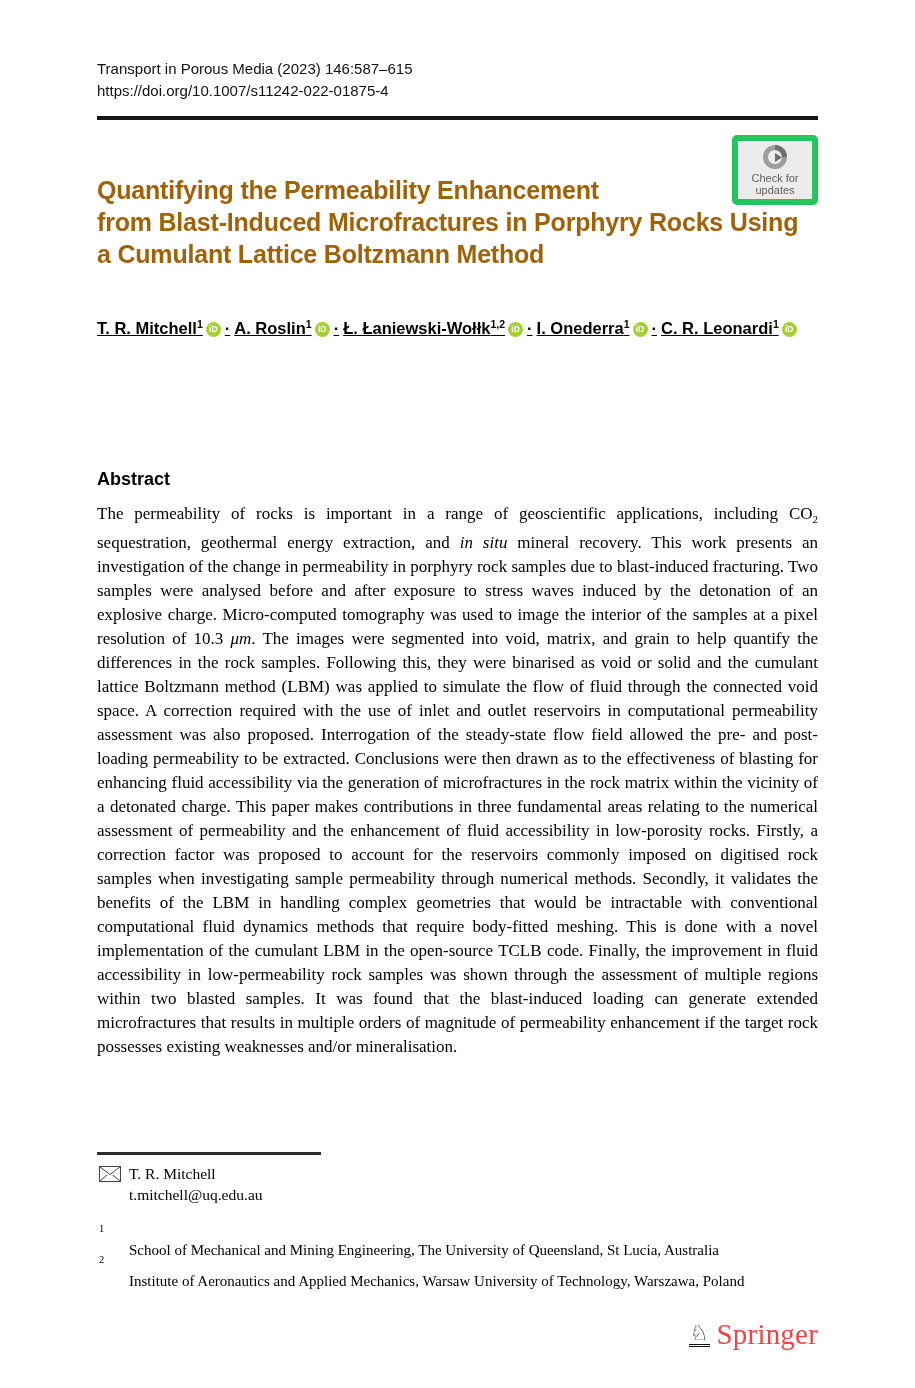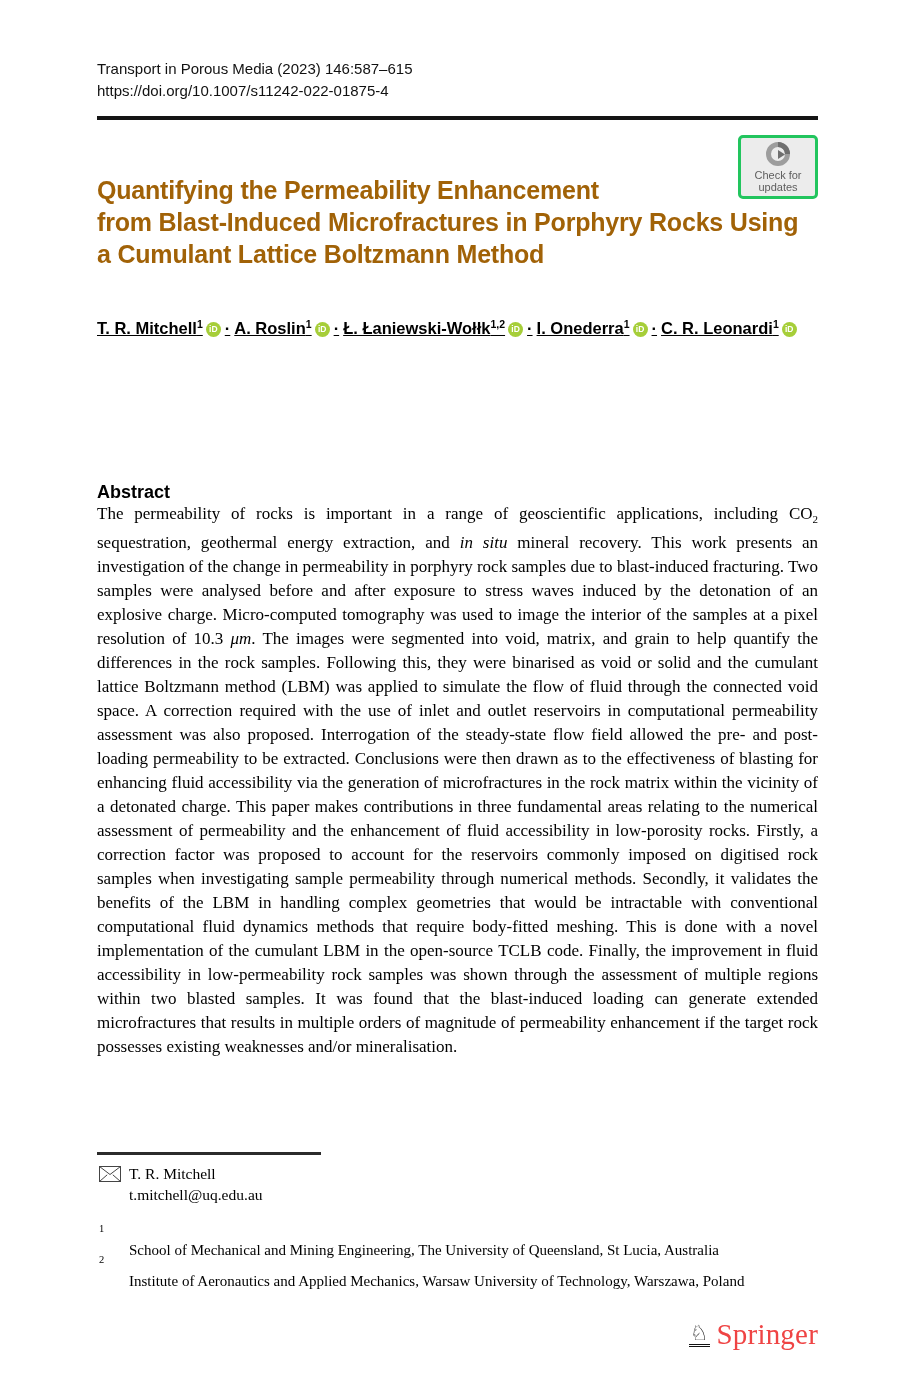--- a/index.html
+++ b/index.html
@@ -10,21 +10,21 @@
   
   .jhead {
     position:absolute; left:97px; top:58px; width:721px;
     font-family:"Liberation Sans", sans-serif; font-size:15px; line-height:22px; color:#111;
   }
   .head-rule { position:absolute; left:97px; top:116px; width:721px; height:4px; background:#151515; }
 
   
   .badge {
     position:absolute; right:97px; top:135px; width:74px; height:58px;
-    background:#ececec; border:3px solid #22c55e; border-radius:5px;
+    background:#ececec; border:6px solid #22c55e; border-radius:5px;
     display:flex; flex-direction:column; align-items:center; justify-content:center;
     text-decoration:none; cursor:pointer;
   }
   .badge svg { display:block; margin-bottom:2px; }
   .badge-text { font-family:"Liberation Sans", sans-serif; font-size:11px; line-height:12px; color:#5e5e5e; text-align:center; }
 
   
   .title {
     position:absolute; left:97px; top:174px; width:740px;
     font-family:"Liberation Sans", sans-serif; font-weight:bold;
@@ -47,21 +47,21 @@
   }
 
   
   .meta {
     position:absolute; left:97px; top:395px; width:721px;
     font-family:"Liberation Sans", sans-serif; font-size:15px; line-height:22px; color:#000;
   }
 
   
   .abs-head {
-    position:absolute; left:97px; top:482px;
+    position:absolute; left:97px; top:469px;
     font-family:"Liberation Sans", sans-serif; font-weight:bold; font-size:18px; color:#000;
   }
   .abs-body {
     position:absolute; left:97px; top:502px; width:721px;
     font-size:17px; line-height:24px; text-align:justify; color:#000; margin:0;
   }
   .abs-body sub { font-size:11px; }
 
   
   .fn-rule { position:absolute; left:97px; top:1152px; width:224px; height:2.5px; background:#2b2b2b; }

